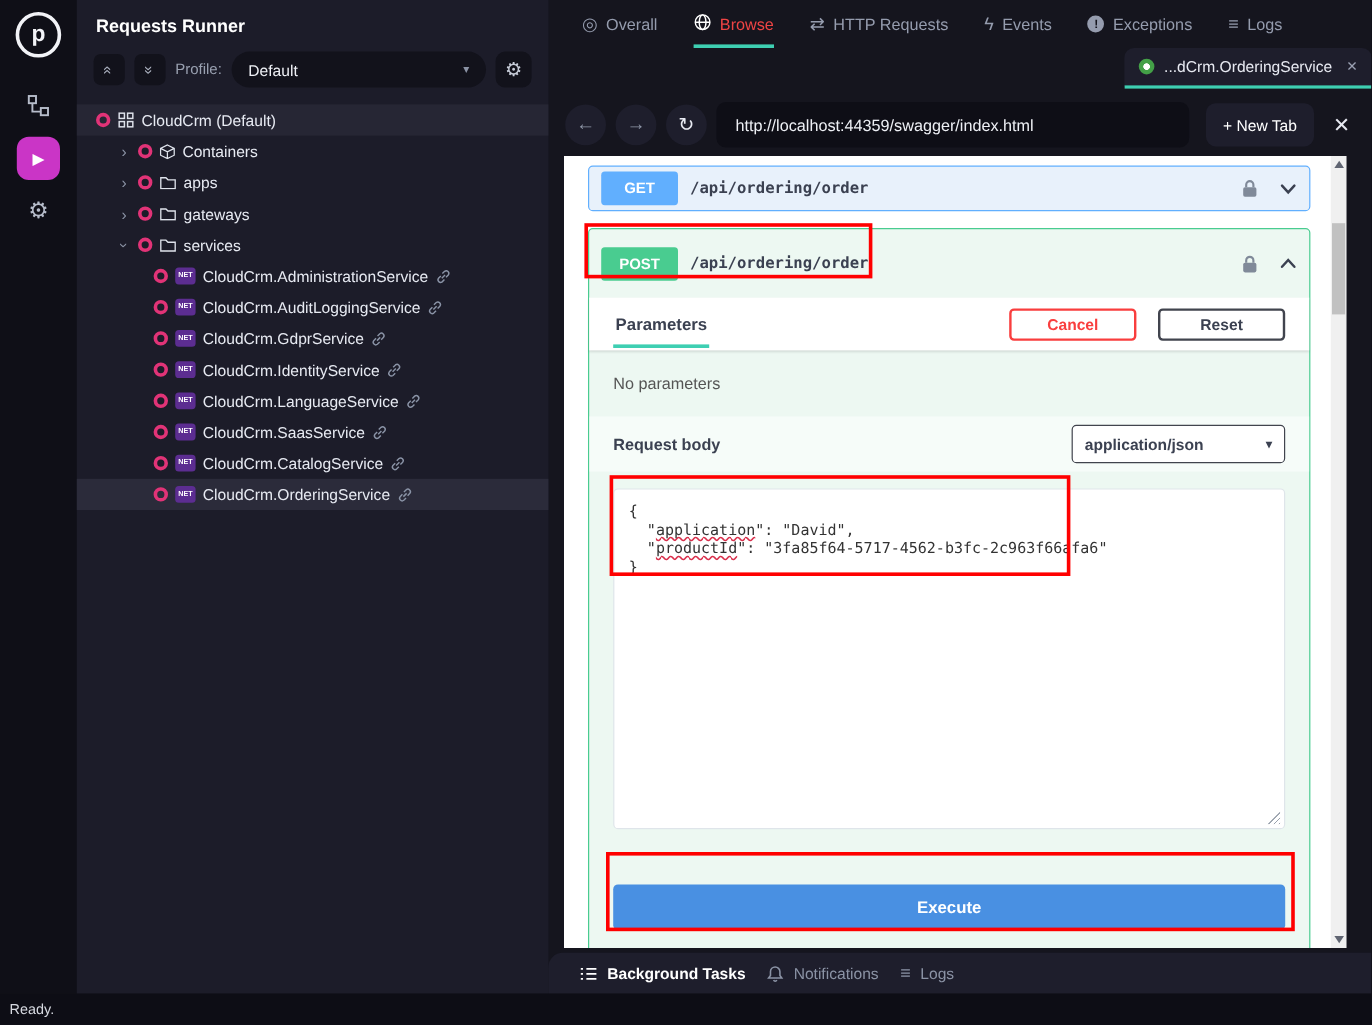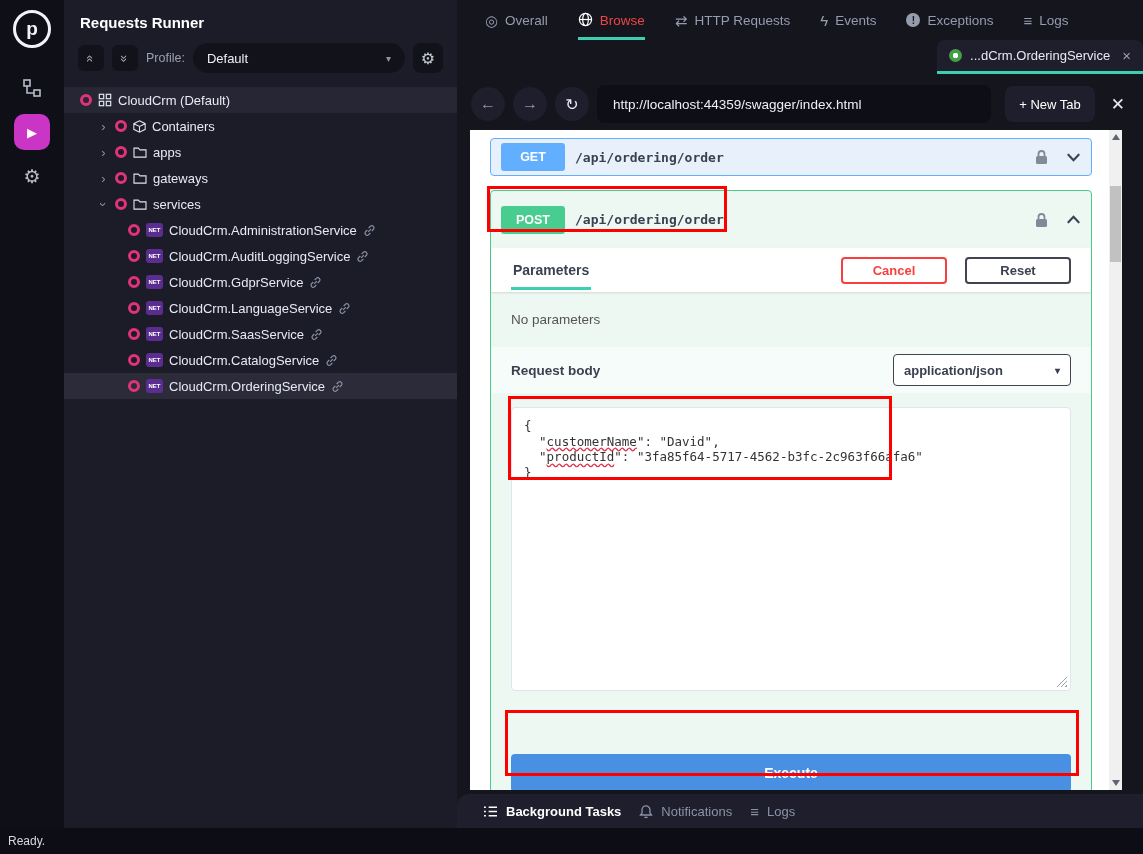--- a/index.html
+++ b/index.html
@@ -81,21 +81,21 @@
   .body-header { height:46px; display:flex; align-items:center; padding:0 20px; background:rgba(255,255,255,.5); }
   .body-label { font-size:13.5px; color:#3b4151; font-weight:bold; }
   .ct-select { margin-left:auto; width:178px; height:32px; border:1.5px solid #41444e; border-radius:4px; background:#fff; display:flex; align-items:center; padding:0 10px; font-weight:bold; font-size:13px; color:#3b4151; }
   .ct-select .caret { margin-left:auto; font-size:10px; }
   .editor-wrap { padding:14px 20px 0; }
   .editor { height:284px; background:#fff; border:1px solid #dfe5ea; border-radius:4px; position:relative; }
   .editor pre { margin:0; padding:10px 12px; font-family:"DejaVu Sans Mono",monospace; font-size:12.5px; line-height:1.25; color:#333; }
   .squiggle { text-decoration:underline; text-decoration-style:wavy; text-decoration-color:#d9304c; text-decoration-skip-ink:none; }
   .grip { position:absolute; right:3px; bottom:3px; width:11px; height:11px; background:repeating-linear-gradient(135deg, transparent 0 2px, #9aa2ad 2px 3px); clip-path:polygon(100% 0, 100% 100%, 0 100%); }
   .execute-wrap { padding:46px 20px 20px; }
-  .btn-execute { height:38px; background:#4990e2; border-radius:4px; color:#fff; font-weight:bold; font-size:14px; display:flex; align-items:center; justify-content:center;margin-top:17px; }
+  .btn-execute { height:38px; background:#4990e2; border-radius:4px; color:#fff; font-weight:bold; font-size:14px; display:flex; align-items:center; justify-content:center; }
 
   
   .bottom-bar { position:absolute; left:0; top:794px; width:686px; height:34px; background:#1e1e2c; border-radius:12px 0 0 0; display:flex; align-items:center; gap:18px; padding-left:26px; }
   .bb-item { display:flex; align-items:center; gap:8px; font-size:13px; color:#8b93a5; }
   .bb-item.primary { color:#fff; font-weight:bold; }
   .bb-gly { font-size:15px; line-height:1; display:flex; align-items:center; }
   .status { position:absolute; left:0; top:828px; width:1143px; height:26px; background:#0d0d15; color:#d6d9e0; font-size:12px; display:flex; align-items:center; padding-left:8px; }
 
   .ann { position:absolute; border:3px solid #ff0000; pointer-events:none; }
 </style>
@@ -212,20 +212,30 @@
         <span class="tico">
             <svg width="13" height="13" viewBox="0 0 24 24" fill="none" stroke="#8a93a6" stroke-width="2.2">
               <path d="M9.5 14.5 L14.5 9.5 M8 11 l-3.5 3.5 a4 4 0 0 0 5.6 5.6 L13.6 16.6 M16 13 l3.5-3.5 a4 4 0 0 0-5.6-5.6 L10.4 7.4"></path>
             </svg>
           </span>
       </div>
       <div class="trow lvl2">
         <span class="donut"></span>
         <span class="net-badge">NET</span>
         <span>CloudCrm.GdprService</span>
+        <span class="tico">
+            <svg width="13" height="13" viewBox="0 0 24 24" fill="none" stroke="#8a93a6" stroke-width="2.2">
+              <path d="M9.5 14.5 L14.5 9.5 M8 11 l-3.5 3.5 a4 4 0 0 0 5.6 5.6 L13.6 16.6 M16 13 l3.5-3.5 a4 4 0 0 0-5.6-5.6 L10.4 7.4"></path>
+            </svg>
+          </span>
+      </div>
+      <div class="trow lvl2">
+        <span class="donut"></span>
+        <span class="net-badge">NET</span>
+        <span>CloudCrm.IdentityService</span>
         <span class="tico">
             <svg width="13" height="13" viewBox="0 0 24 24" fill="none" stroke="#8a93a6" stroke-width="2.2">
               <path d="M9.5 14.5 L14.5 9.5 M8 11 l-3.5 3.5 a4 4 0 0 0 5.6 5.6 L13.6 16.6 M16 13 l3.5-3.5 a4 4 0 0 0-5.6-5.6 L10.4 7.4"></path>
             </svg>
           </span>
       </div>
       <div class="trow lvl2">
         <span class="donut"></span>
         <span class="net-badge">NET</span>
         <span>CloudCrm.LanguageService</span>
@@ -375,21 +385,21 @@
           <span class="body-label">Request body</span>
           <div class="ct-select">
             <span>application/json</span>
             <span class="caret">▾</span>
           </div>
         </div>
 
         <div class="editor-wrap">
           <div class="editor">
             <pre>{
-  "<span class="squiggle">customerName</span>": "David",
+  "<span class="squiggle">application</span>": "David",
   "<span class="squiggle">productId</span>": "3fa85f64-5717-4562-b3fc-2c963f66afa6"
 }</pre>
             <span class="grip"></span>
           </div>
         </div>
 
         <div class="execute-wrap">
           <div class="btn-execute">Execute</div>
         </div>
       </div>

